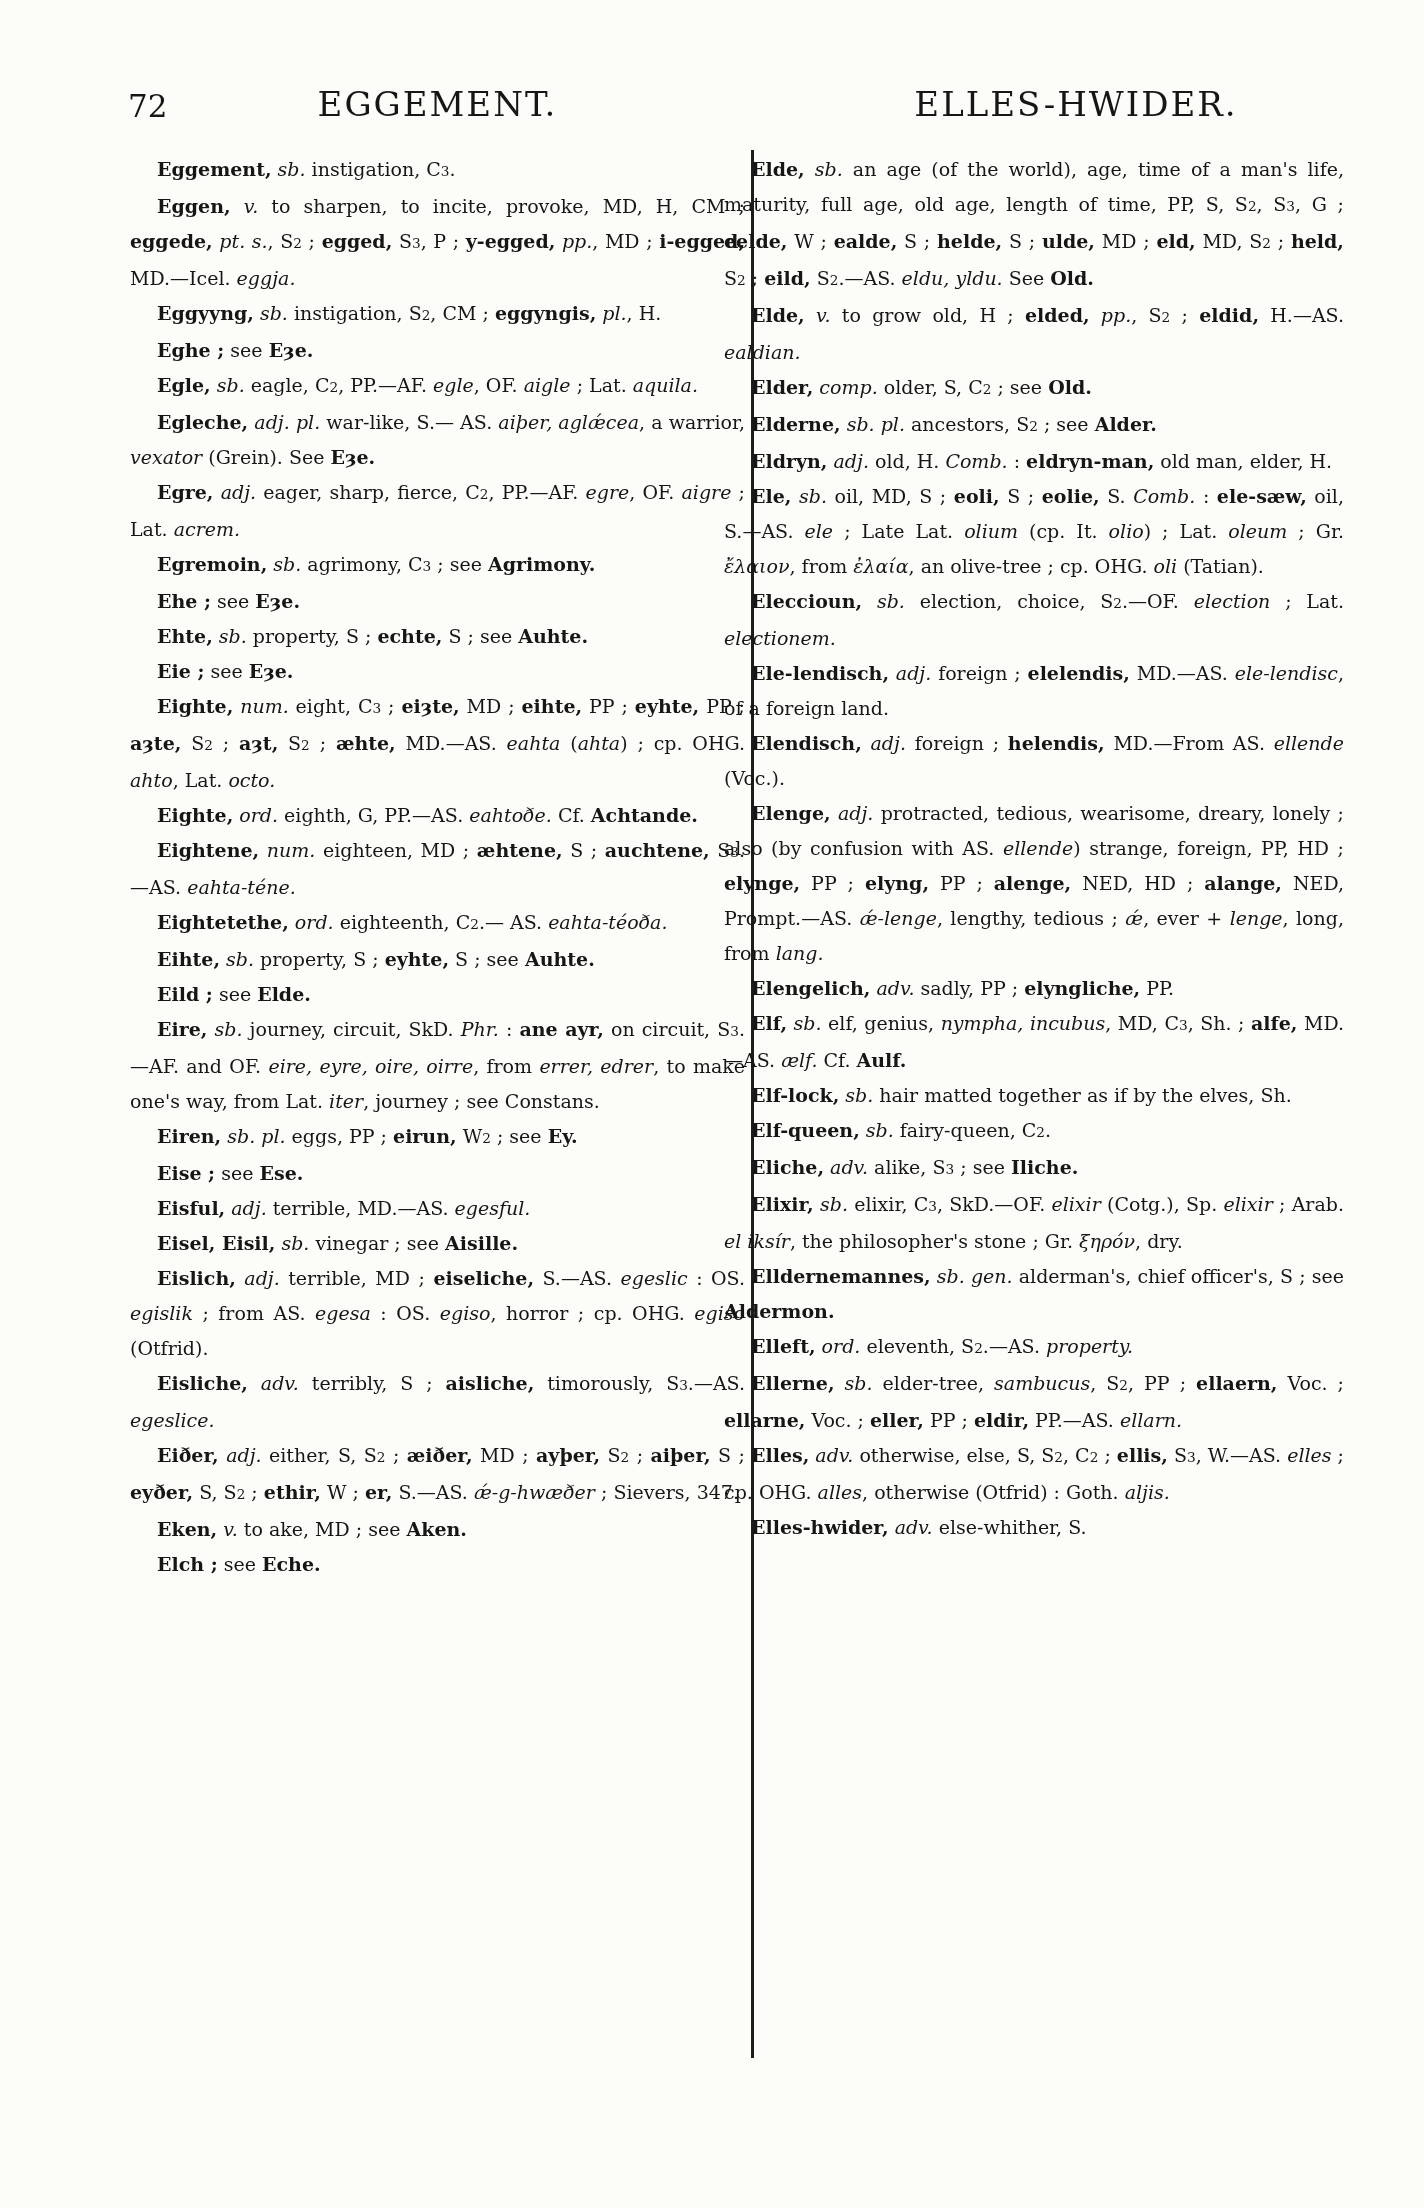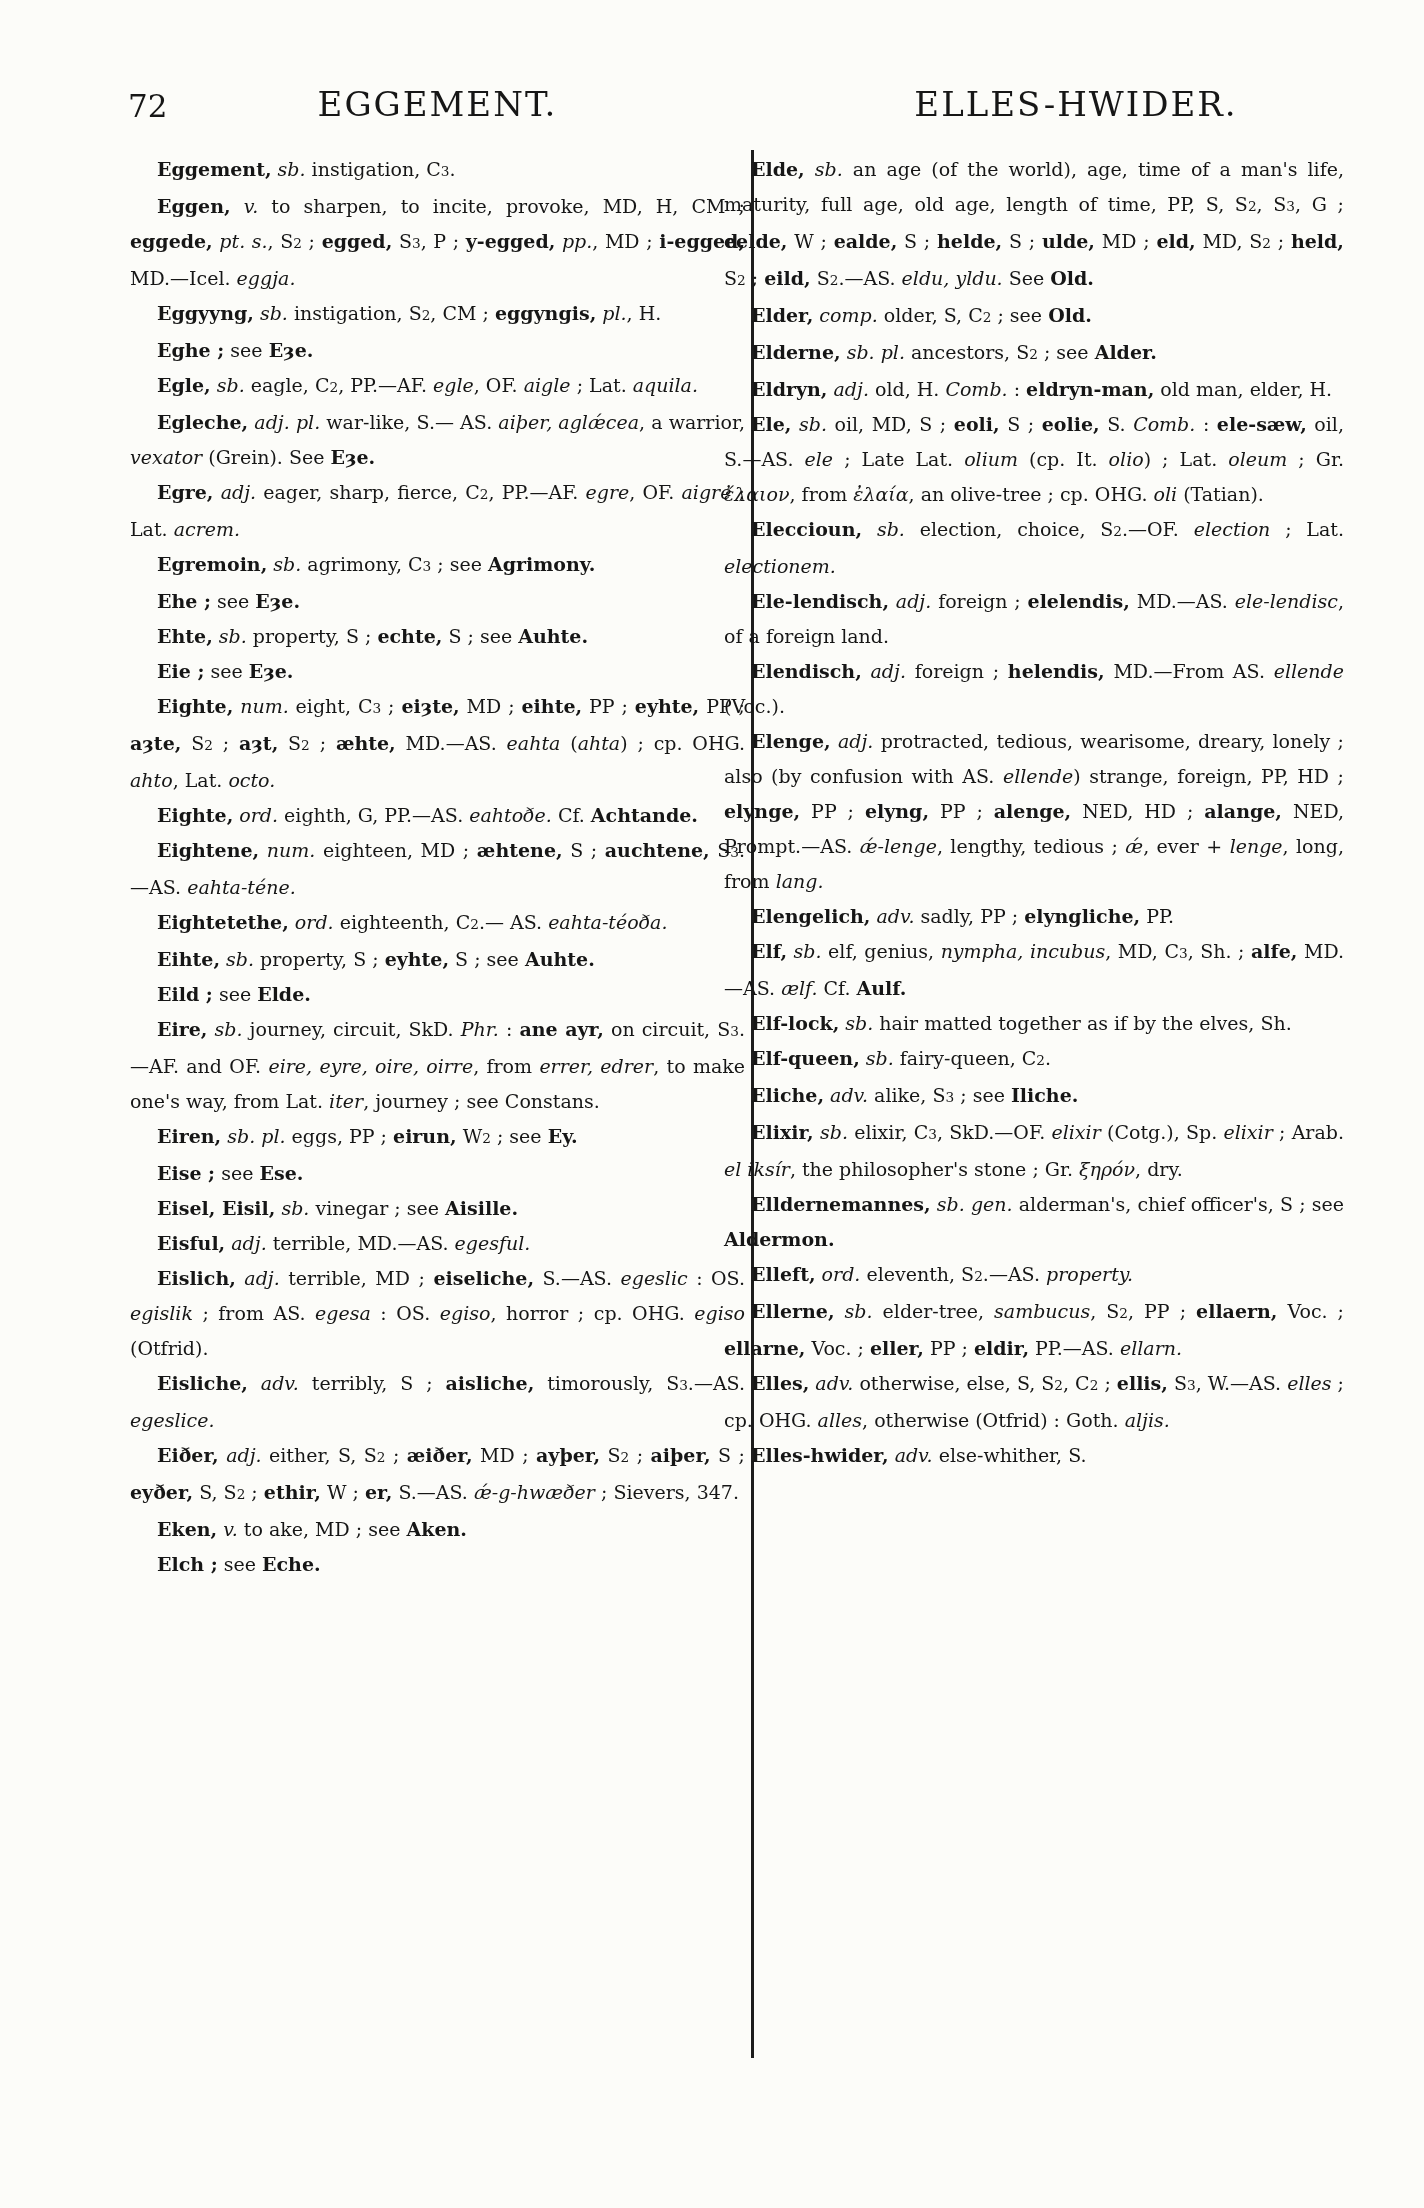--- a/index.html
+++ b/index.html
@@ -62,30 +62,31 @@
       <p class="entry"><span class="s-b">Eie ;</span><span class="s-n"> see </span><span class="s-b">Eȝe.</span></p>
       <p class="entry"><span class="s-b">Eighte,</span><span class="s-i"> num.</span><span class="s-n"> eight, C<span class="rn">3</span> ; </span><span class="s-b">eiȝte,</span><span class="s-n"> MD ; </span><span class="s-b">eihte,</span><span class="s-n"> PP ; </span><span class="s-b">eyhte,</span><span class="s-n"> PP ; </span><span class="s-b">aȝte,</span><span class="s-n"> S<span class="rn">2</span> ; </span><span class="s-b">aȝt,</span><span class="s-n"> S<span class="rn">2</span> ; </span><span class="s-b">æhte,</span><span class="s-n"> MD.—AS. </span><span class="s-i">eahta</span><span class="s-n"> (</span><span class="s-i">ahta</span><span class="s-n">) ; cp. OHG. </span><span class="s-i">ahto</span><span class="s-n">, Lat. </span><span class="s-i">octo.</span></p>
       <p class="entry"><span class="s-b">Eighte,</span><span class="s-i"> ord.</span><span class="s-n"> eighth, G, PP.—AS. </span><span class="s-i">eahtoðe.</span><span class="s-n"> Cf. </span><span class="s-b">Achtande.</span></p>
       <p class="entry"><span class="s-b">Eightene,</span><span class="s-i"> num.</span><span class="s-n"> eighteen, MD ; </span><span class="s-b">æhtene,</span><span class="s-n"> S ; </span><span class="s-b">auchtene,</span><span class="s-n"> S<span class="rn">3</span>.—AS. </span><span class="s-i">eahta-téne.</span></p>
       <p class="entry"><span class="s-b">Eightetethe,</span><span class="s-i"> ord.</span><span class="s-n"> eighteenth, C<span class="rn">2</span>.— AS. </span><span class="s-i">eahta-téoða.</span></p>
       <p class="entry"><span class="s-b">Eihte,</span><span class="s-i"> sb.</span><span class="s-n"> property, S ; </span><span class="s-b">eyhte,</span><span class="s-n"> S ; see </span><span class="s-b">Auhte.</span></p>
       <p class="entry"><span class="s-b">Eild ;</span><span class="s-n"> see </span><span class="s-b">Elde.</span></p>
       <p class="entry"><span class="s-b">Eire,</span><span class="s-i"> sb.</span><span class="s-n"> journey, circuit, SkD. </span><span class="s-i">Phr.</span><span class="s-n"> : </span><span class="s-b">ane ayr,</span><span class="s-n"> on circuit, S<span class="rn">3</span>.—AF. and OF. </span><span class="s-i">eire, eyre, oire, oirre</span><span class="s-n">, from </span><span class="s-i">errer, edrer</span><span class="s-n">, to make one's way, from Lat. </span><span class="s-i">iter</span><span class="s-n">, journey ; see Constans.</span></p>
       <p class="entry"><span class="s-b">Eiren,</span><span class="s-i"> sb. pl.</span><span class="s-n"> eggs, PP ; </span><span class="s-b">eirun,</span><span class="s-n"> W<span class="rn">2</span> ; see </span><span class="s-b">Ey.</span></p>
       <p class="entry"><span class="s-b">Eise ;</span><span class="s-n"> see </span><span class="s-b">Ese.</span></p>
+      <p class="entry"><span class="s-b">Eisful,</span><span class="s-i"> adj.</span><span class="s-n"> terrible, MD.—AS. </span><span class="s-i">egesful.</span></p>
       <p class="entry"><span class="s-b">Eisel, Eisil,</span><span class="s-i"> sb.</span><span class="s-n"> vinegar ; see </span><span class="s-b">Aisille.</span></p>
-      <p class="entry"><span class="s-b">Eisful,</span><span class="s-i"> adj.</span><span class="s-n"> terrible, MD.—AS. </span><span class="s-i">egesful.</span></p>
       <p class="entry"><span class="s-b">Eislich,</span><span class="s-i"> adj.</span><span class="s-n"> terrible, MD ; </span><span class="s-b">eiseliche,</span><span class="s-n"> S.—AS. </span><span class="s-i">egeslic</span><span class="s-n"> : OS. </span><span class="s-i">egislik</span><span class="s-n"> ; from AS. </span><span class="s-i">egesa</span><span class="s-n"> : OS. </span><span class="s-i">egiso</span><span class="s-n">, horror ; cp. OHG. </span><span class="s-i">egiso</span><span class="s-n"> (Otfrid).</span></p>
       <p class="entry"><span class="s-b">Eisliche,</span><span class="s-i"> adv.</span><span class="s-n"> terribly, S ; </span><span class="s-b">aisliche,</span><span class="s-n"> timorously, S<span class="rn">3</span>.—AS. </span><span class="s-i">egeslice.</span></p>
       <p class="entry"><span class="s-b">Eiðer,</span><span class="s-i"> adj.</span><span class="s-n"> either, S, S<span class="rn">2</span> ; </span><span class="s-b">æiðer,</span><span class="s-n"> MD ; </span><span class="s-b">ayþer,</span><span class="s-n"> S<span class="rn">2</span> ; </span><span class="s-b">aiþer,</span><span class="s-n"> S ; </span><span class="s-b">eyðer,</span><span class="s-n"> S, S<span class="rn">2</span> ; </span><span class="s-b">ethir,</span><span class="s-n"> W ; </span><span class="s-b">er,</span><span class="s-n"> S.—AS. </span><span class="s-i">ǽ-g-hwæðer</span><span class="s-n"> ; Sievers, 347.</span></p>
       <p class="entry"><span class="s-b">Eken,</span><span class="s-i"> v.</span><span class="s-n"> to ake, MD ; see </span><span class="s-b">Aken.</span></p>
       <p class="entry"><span class="s-b">Elch ;</span><span class="s-n"> see </span><span class="s-b">Eche.</span></p>
     </div>
   <div class="col col-right">
       <p class="entry"><span class="s-b">Elde,</span><span class="s-i"> sb.</span><span class="s-n"> an age (of the world), age, time of a man's life, maturity, full age, old age, length of time, PP, S, S<span class="rn">2</span>, S<span class="rn">3</span>, G ; </span><span class="s-b">eelde,</span><span class="s-n"> W ; </span><span class="s-b">ealde,</span><span class="s-n"> S ; </span><span class="s-b">helde,</span><span class="s-n"> S ; </span><span class="s-b">ulde,</span><span class="s-n"> MD ; </span><span class="s-b">eld,</span><span class="s-n"> MD, S<span class="rn">2</span> ; </span><span class="s-b">held,</span><span class="s-n"> S<span class="rn">2</span> ; </span><span class="s-b">eild,</span><span class="s-n"> S<span class="rn">2</span>.—AS. </span><span class="s-i">eldu, yldu.</span><span class="s-n"> See </span><span class="s-b">Old.</span></p>
+      <p class="entry"><span class="s-b">Elde,</span><span class="s-i"> v.</span><span class="s-n"> to grow old, H ; </span><span class="s-b">elded,</span><span class="s-i"> pp.</span><span class="s-n">, S<span class="rn">2</span> ; </span><span class="s-b">eldid,</span><span class="s-n"> H.—AS. </span><span class="s-i">ealdian.</span></p>
       <p class="entry"><span class="s-b">Elder,</span><span class="s-i"> comp.</span><span class="s-n"> older, S, C<span class="rn">2</span> ; see </span><span class="s-b">Old.</span></p>
       <p class="entry"><span class="s-b">Elderne,</span><span class="s-i"> sb. pl.</span><span class="s-n"> ancestors, S<span class="rn">2</span> ; see </span><span class="s-b">Alder.</span></p>
       <p class="entry"><span class="s-b">Eldryn,</span><span class="s-i"> adj.</span><span class="s-n"> old, H. </span><span class="s-i">Comb.</span><span class="s-n"> : </span><span class="s-b">eldryn-man,</span><span class="s-n"> old man, elder, H.</span></p>
       <p class="entry"><span class="s-b">Ele,</span><span class="s-i"> sb.</span><span class="s-n"> oil, MD, S ; </span><span class="s-b">eoli,</span><span class="s-n"> S ; </span><span class="s-b">eolie,</span><span class="s-n"> S. </span><span class="s-i">Comb.</span><span class="s-n"> : </span><span class="s-b">ele-sæw,</span><span class="s-n"> oil, S.—AS. </span><span class="s-i">ele</span><span class="s-n"> ; Late Lat. </span><span class="s-i">olium</span><span class="s-n"> (cp. It. </span><span class="s-i">olio</span><span class="s-n">) ; Lat. </span><span class="s-i">oleum</span><span class="s-n"> ; Gr. </span><span class="s-i">ἔλαιον</span><span class="s-n">, from </span><span class="s-i">ἐλαία</span><span class="s-n">, an olive-tree ; cp. OHG. </span><span class="s-i">oli</span><span class="s-n"> (Tatian).</span></p>
       <p class="entry"><span class="s-b">Eleccioun,</span><span class="s-i"> sb.</span><span class="s-n"> election, choice, S<span class="rn">2</span>.—OF. </span><span class="s-i">election</span><span class="s-n"> ; Lat. </span><span class="s-i">electionem.</span></p>
       <p class="entry"><span class="s-b">Ele-lendisch,</span><span class="s-i"> adj.</span><span class="s-n"> foreign ; </span><span class="s-b">elelendis,</span><span class="s-n"> MD.—AS. </span><span class="s-i">ele-lendisc</span><span class="s-n">, of a foreign land.</span></p>
       <p class="entry"><span class="s-b">Elendisch,</span><span class="s-i"> adj.</span><span class="s-n"> foreign ; </span><span class="s-b">helendis,</span><span class="s-n"> MD.—From AS. </span><span class="s-i">ellende</span><span class="s-n"> (Voc.).</span></p>
       <p class="entry"><span class="s-b">Elenge,</span><span class="s-i"> adj.</span><span class="s-n"> protracted, tedious, wearisome, dreary, lonely ; also (by confusion with AS. </span><span class="s-i">ellende</span><span class="s-n">) strange, foreign, PP, HD ; </span><span class="s-b">elynge,</span><span class="s-n"> PP ; </span><span class="s-b">elyng,</span><span class="s-n"> PP ; </span><span class="s-b">alenge,</span><span class="s-n"> NED, HD ; </span><span class="s-b">alange,</span><span class="s-n"> NED, Prompt.—AS. </span><span class="s-i">ǽ-lenge</span><span class="s-n">, lengthy, tedious ; </span><span class="s-i">ǽ</span><span class="s-n">, ever + </span><span class="s-i">lenge</span><span class="s-n">, long, from </span><span class="s-i">lang.</span></p>
       <p class="entry"><span class="s-b">Elengelich,</span><span class="s-i"> adv.</span><span class="s-n"> sadly, PP ; </span><span class="s-b">elyngliche,</span><span class="s-n"> PP.</span></p>
       <p class="entry"><span class="s-b">Elf,</span><span class="s-i"> sb.</span><span class="s-n"> elf, genius, </span><span class="s-i">nympha, incubus</span><span class="s-n">, MD, C<span class="rn">3</span>, Sh. ; </span><span class="s-b">alfe,</span><span class="s-n"> MD.—AS. </span><span class="s-i">ælf.</span><span class="s-n"> Cf. </span><span class="s-b">Aulf.</span></p>

